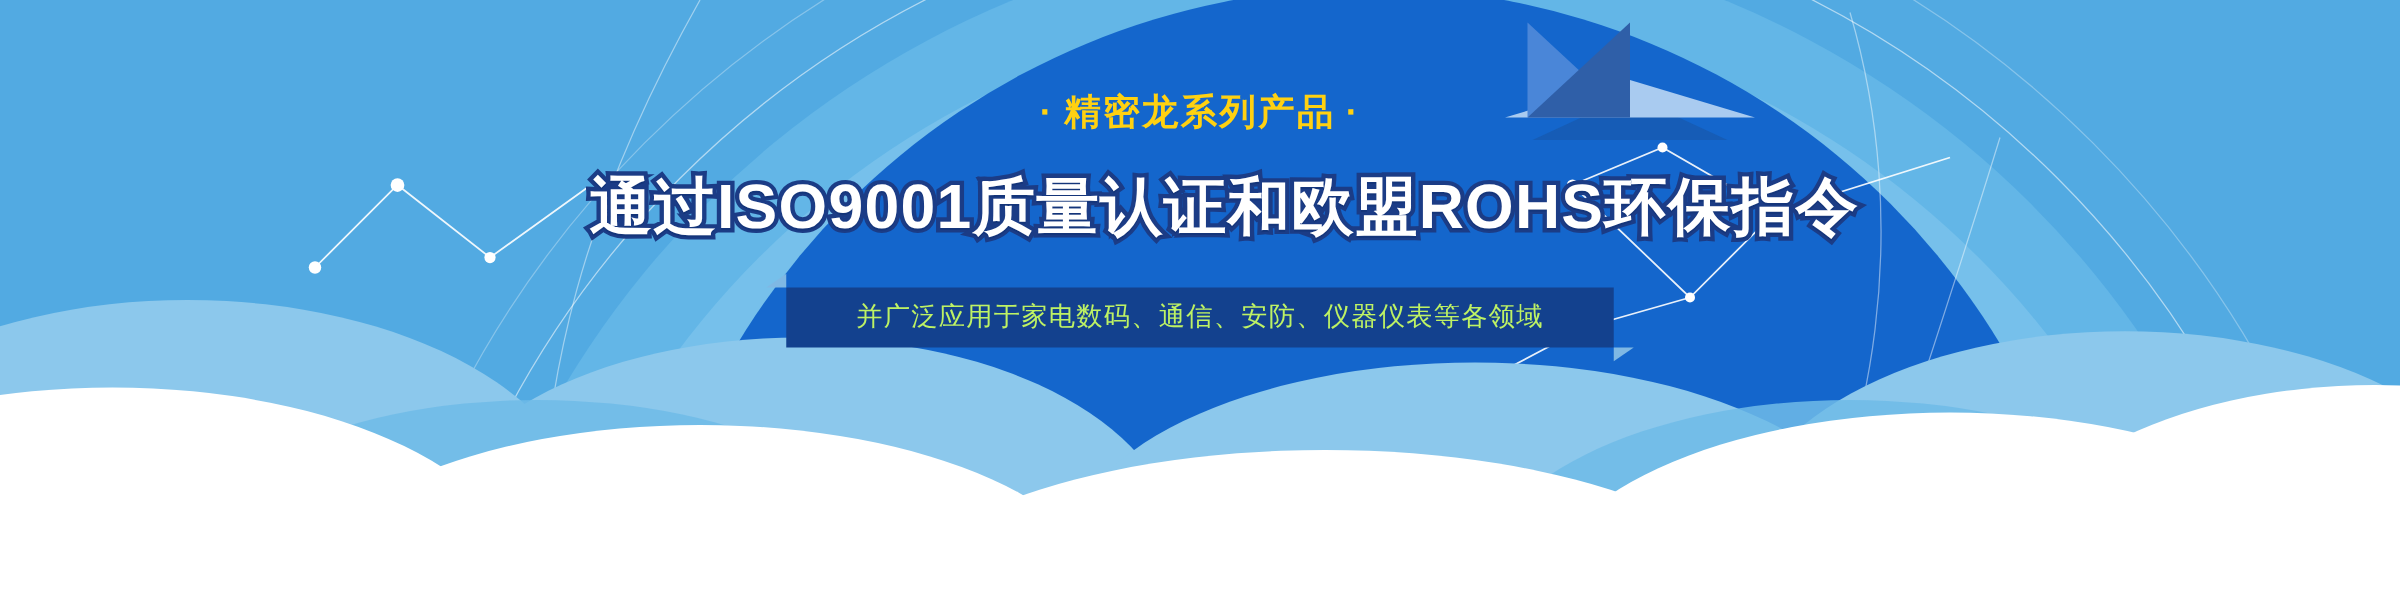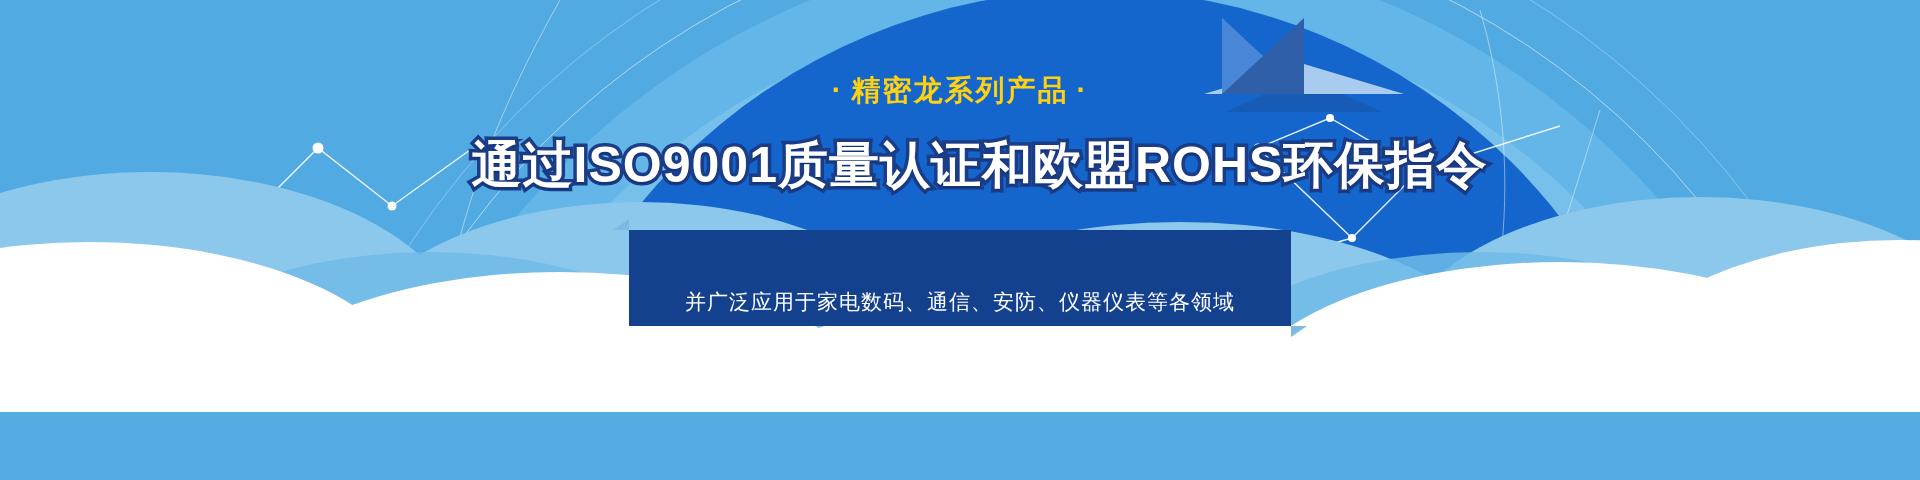--- a/index.html
+++ b/index.html
@@ -1,21 +1,21 @@
 <!DOCTYPE html>
 <html><head>
 <meta charset="utf-8">
 <style>
   * { margin:0; padding:0; box-sizing:border-box; }
   html,body { width:1920px; height:480px; overflow:hidden; background:#55ACE3; }
   body { font-family:"Liberation Sans","DejaVu Sans",sans-serif; }
 
   #banner {
     position:relative;
-    width:1920px; height:412px;
+    width:1920px; height:480px;
     overflow:hidden;
     background:#52AAE2;
   }
 
   
   .arc {
     position:absolute;
     border-radius:50%;
     pointer-events:none;
   }
@@ -149,26 +149,25 @@
     border-right:16px solid #7FB8E4;
   }
   #subtitle-bar .fold-right {
     position:absolute;
     right:-16px; bottom:-11px;
     width:0; height:0;
     border-bottom:11px solid transparent;
     border-left:16px solid #7FB8E4;
   }
   #subtitle-text {
-    color:#ffffff;
+    color:#bef264;
     font-size:21px;
     letter-spacing:1px;
     line-height:1;
     white-space:nowrap;
-    margin-top:48px;
   }
 </style>
 </head>
 <body>
 
 <div id="banner">
 
   <div class="arc" id="arc-outer"></div>
   <div class="arc" id="arc-mid"></div>
   <div class="hairline" id="hair-2"></div>

